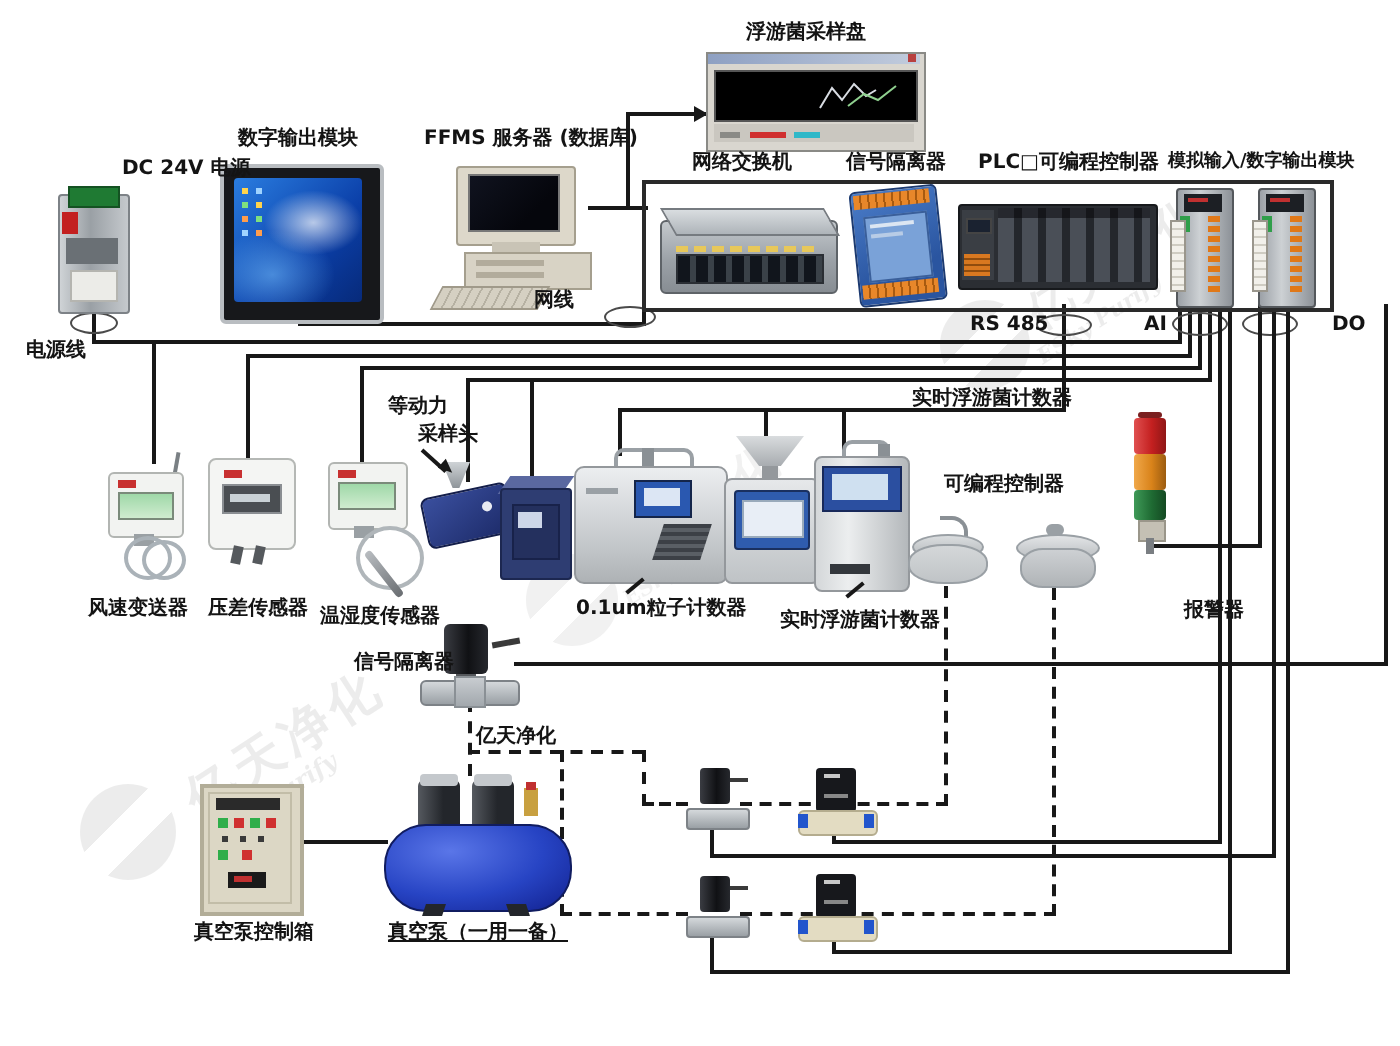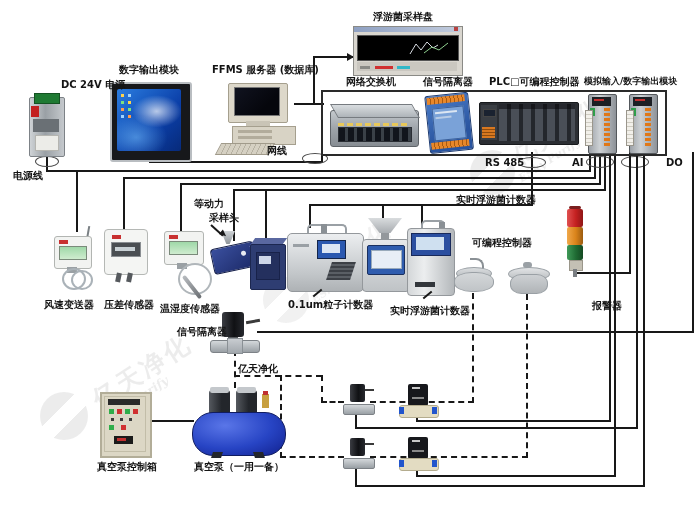--- a/index.html
+++ b/index.html
@@ -387,15 +387,15 @@
   <div class="lbl" style="left:44px;top:299px;">风速变送器</div>
   <div class="lbl" style="left:104px;top:299px;">压差传感器</div>
   <div class="lbl" style="left:160px;top:303px;">温湿度传感器</div>
   <div class="lbl" style="left:288px;top:299px;">0.1um粒子计数器</div>
   <div class="lbl" style="left:390px;top:305px;">实时浮游菌计数器</div>
   <div class="lbl" style="left:472px;top:237px;">可编程控制器</div>
   <div class="lbl" style="left:592px;top:300px;">报警器</div>
   <div class="lbl" style="left:177px;top:326px;">信号隔离器</div>
   <div class="lbl" style="left:238px;top:363px;">亿天净化</div>
   <div class="lbl" style="left:97px;top:461px;">真空泵控制箱</div>
-  <div class="lbl" style="left:194px;top:461px;">真空泵（一用一备）</div>
+  <div class="lbl" style="left:194px;top:461px;text-decoration:underline;">真空泵（一用一备）</div>
 
 </div>
 
 </body></html>

